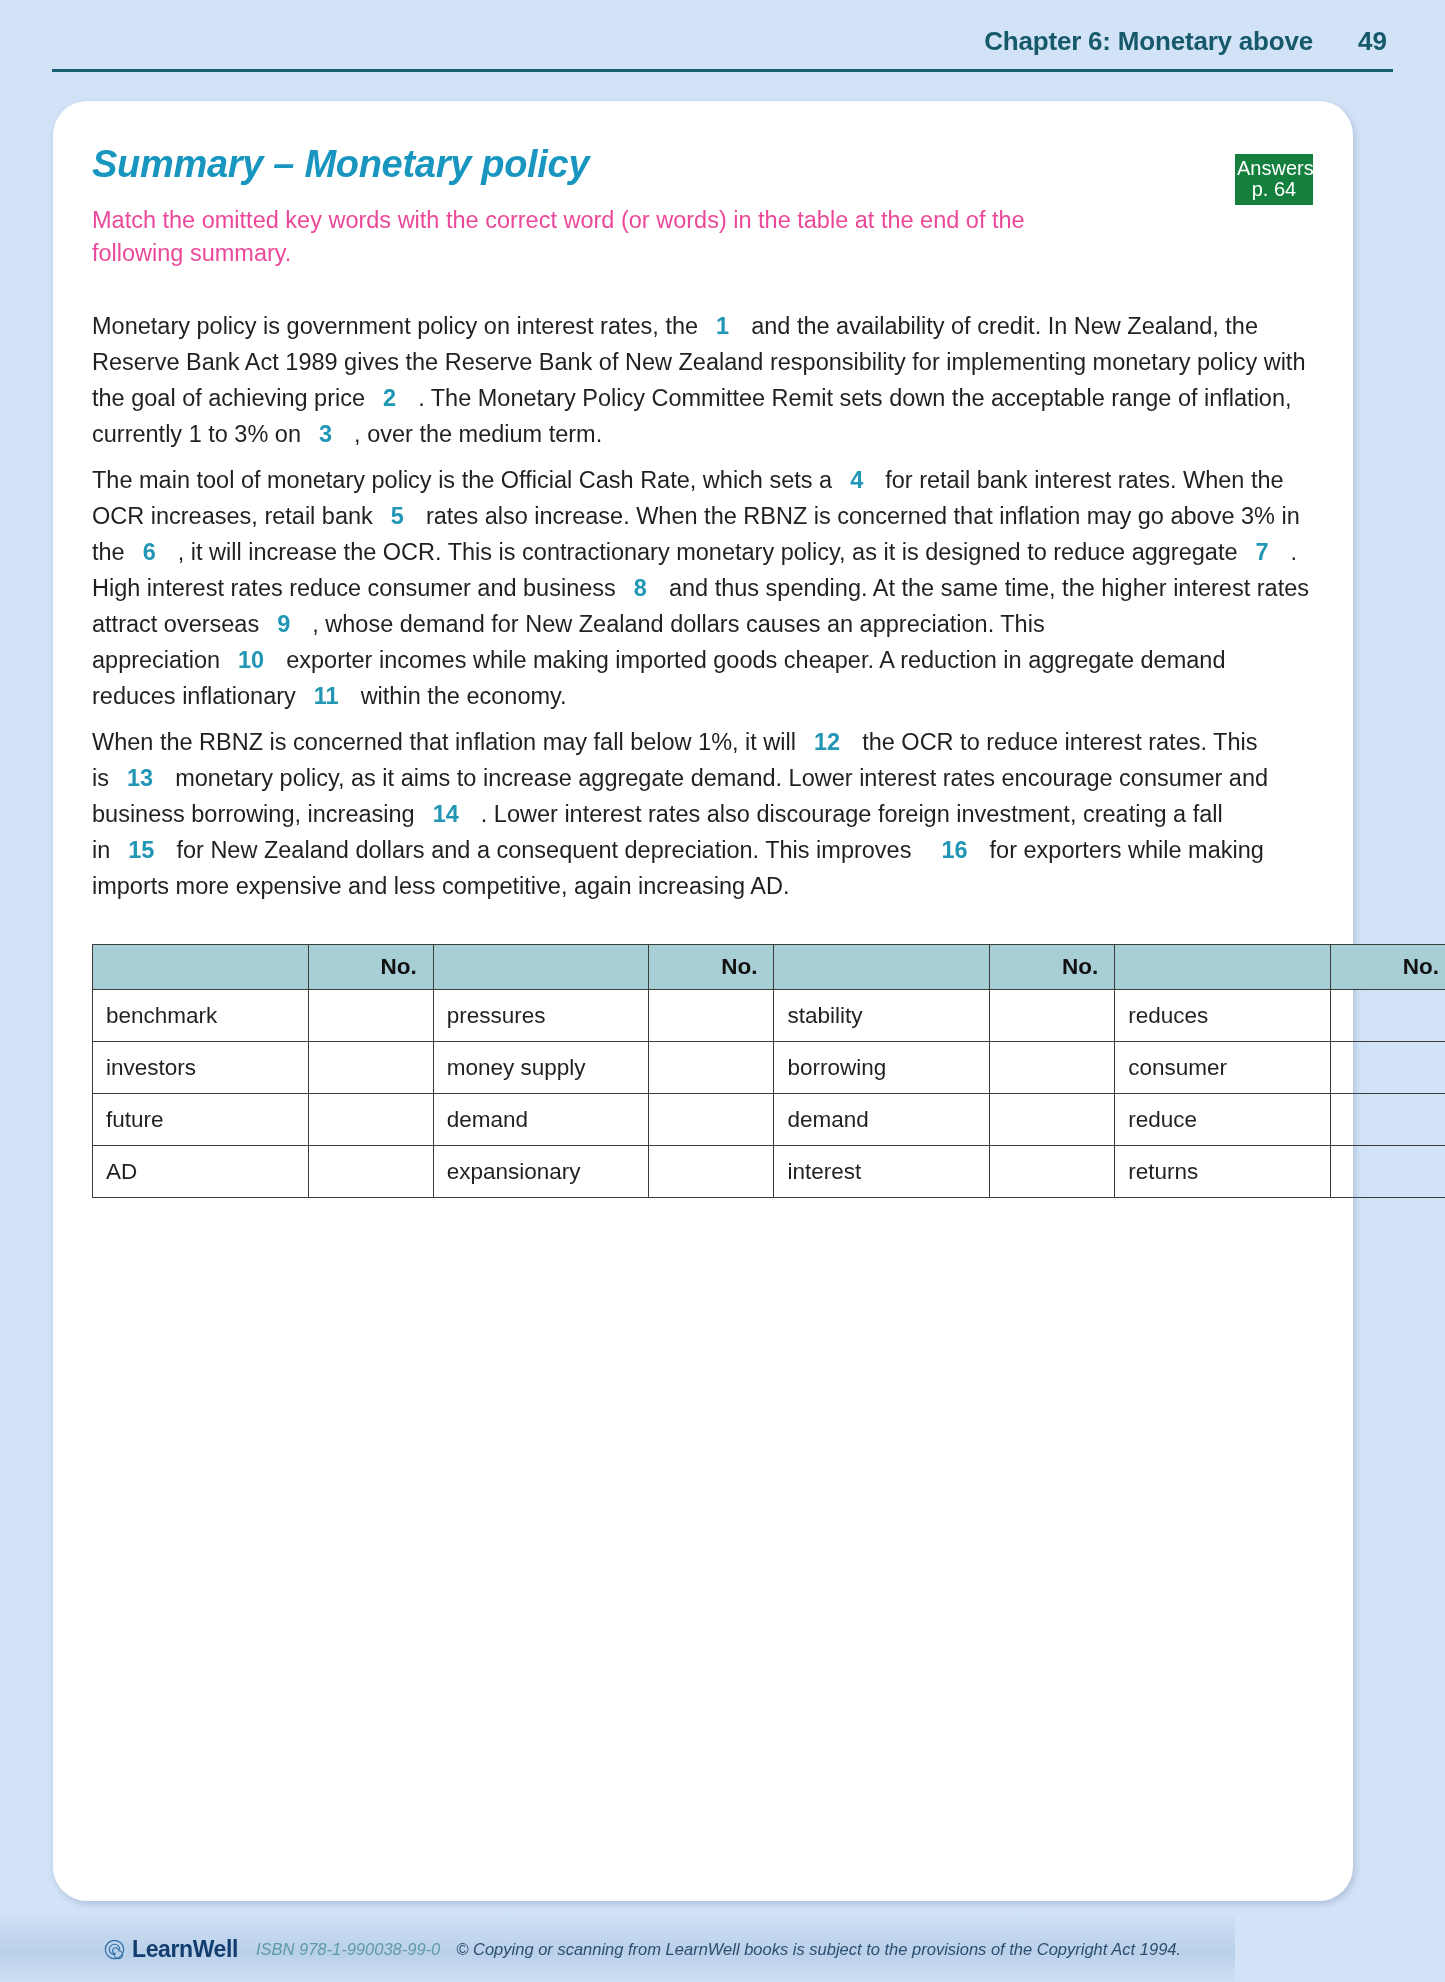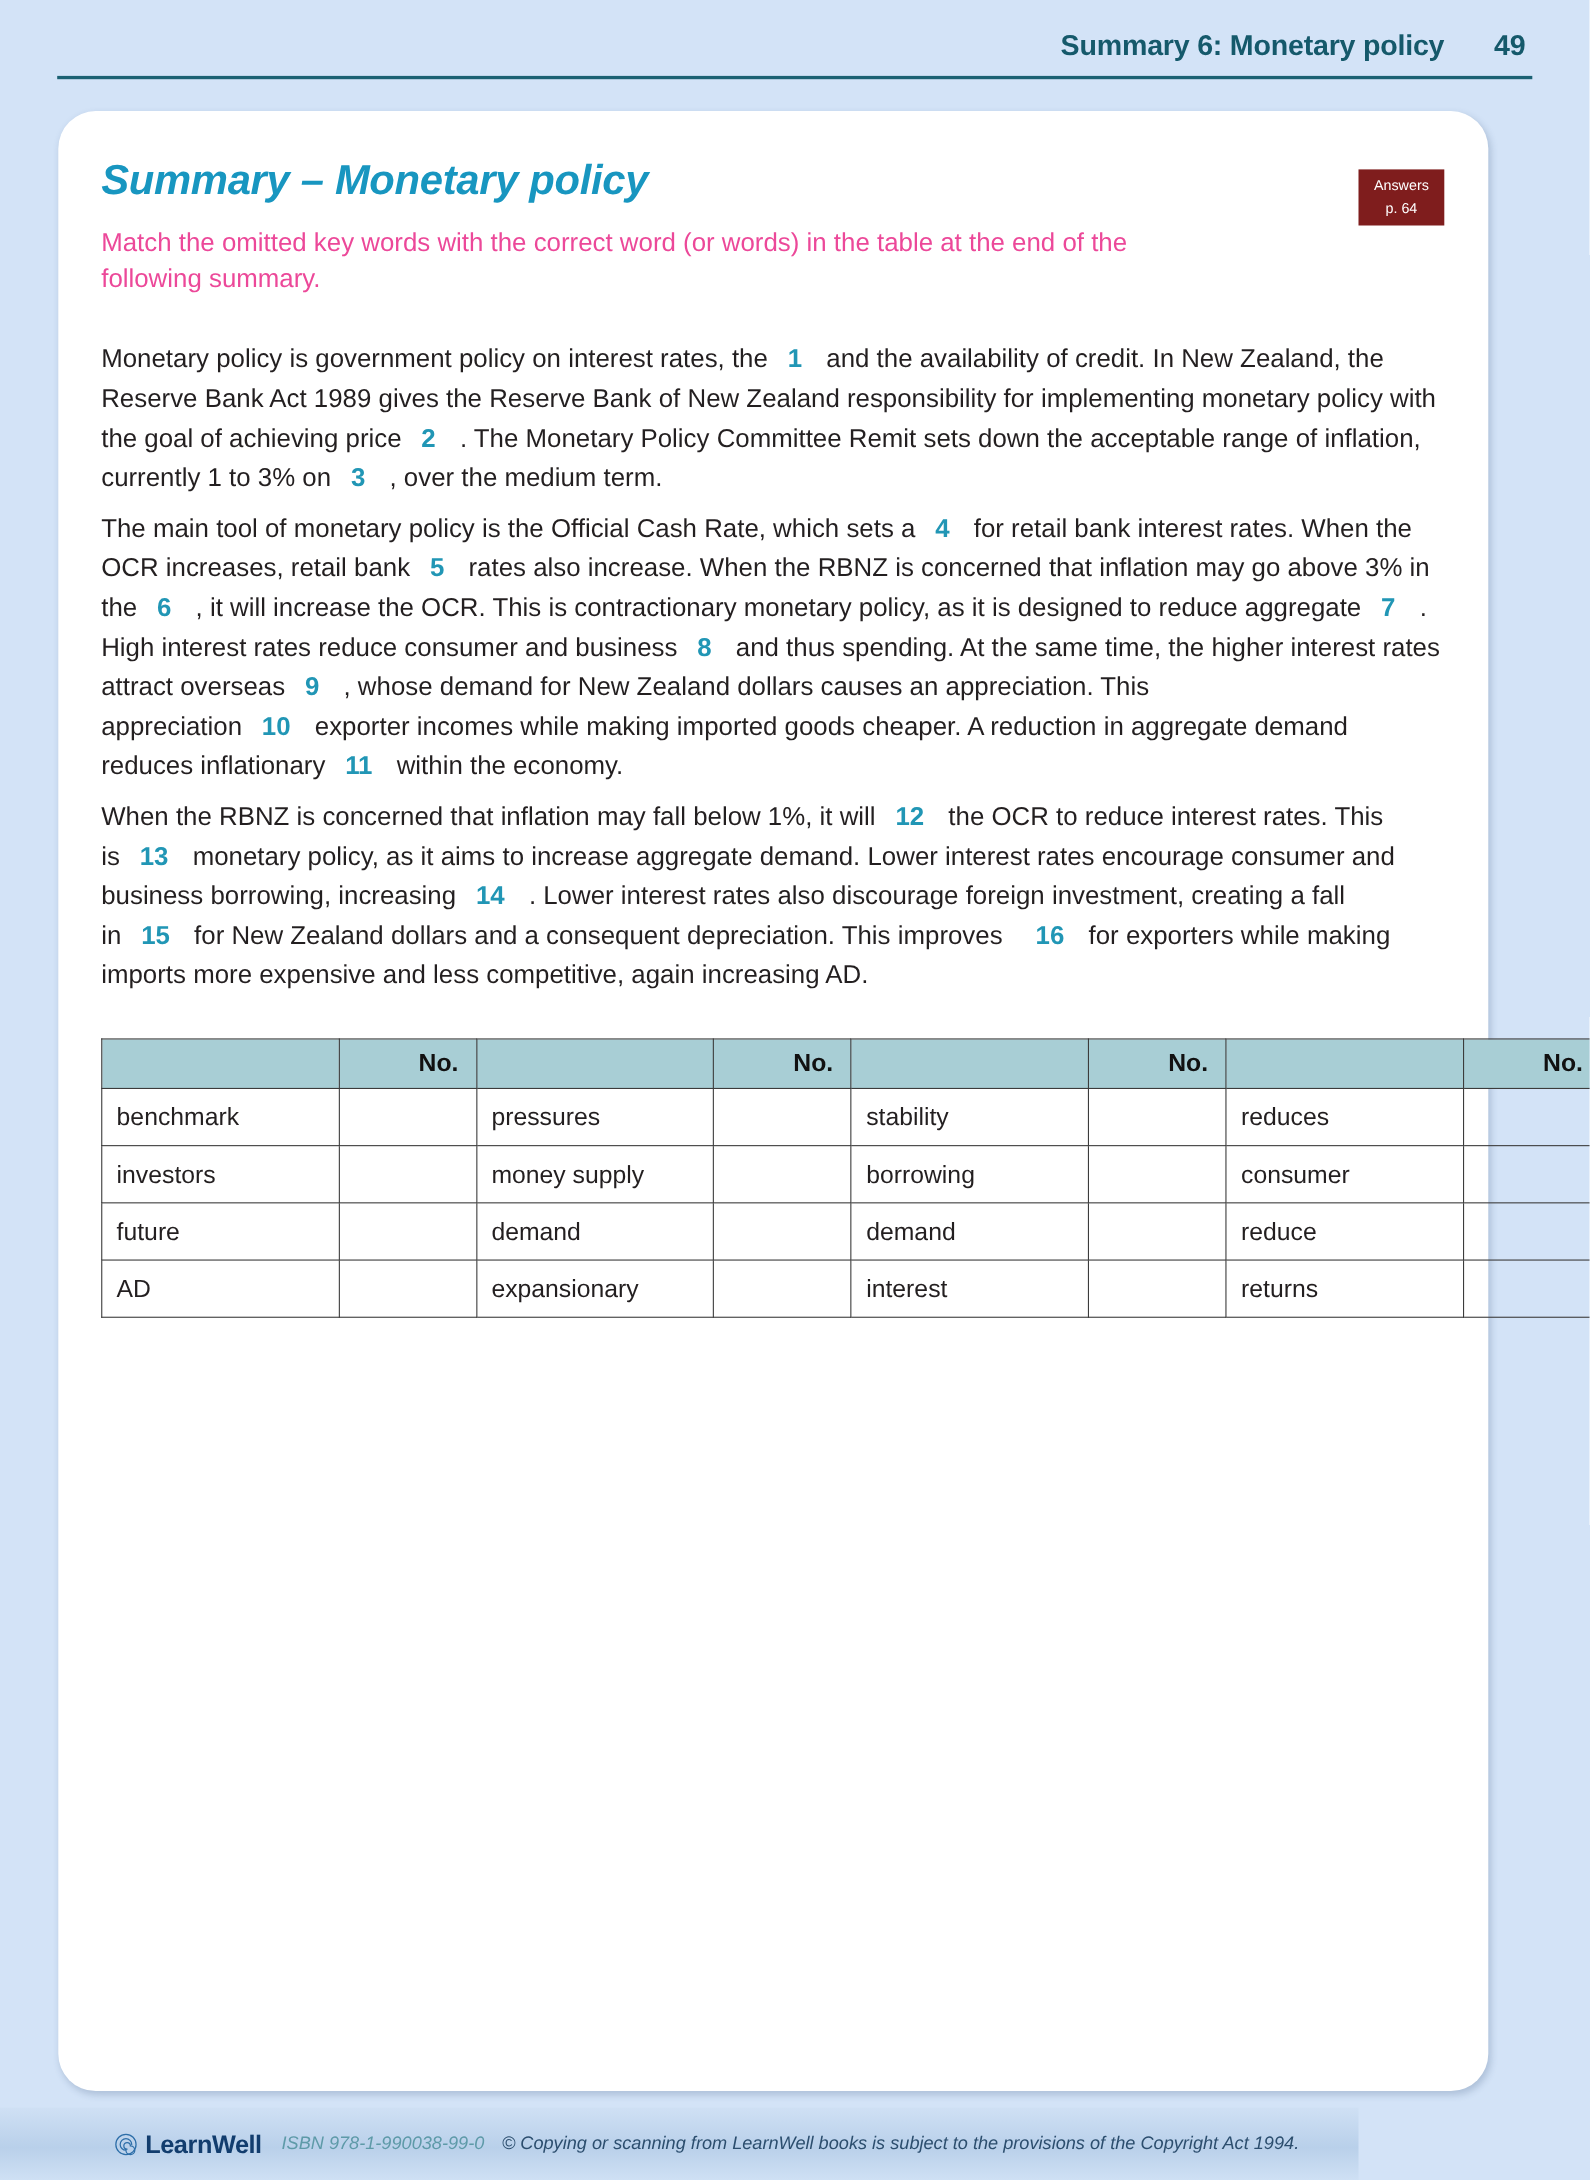--- a/index.html
+++ b/index.html
@@ -83,24 +83,24 @@
     position: absolute;
     top: 2px;
     left: 0;
     white-space: nowrap;
   }
   .answers-badge {
     position: absolute;
     right: 1px;
     top: 13px;
     width: 78px;
-    background: #7f1d1d;
+    background: #15803d;
     color: #ffffff;
     text-align: center;
-    font-size: 13px;
+    font-size: 20px;
     line-height: 21px;
     padding: 4px 2px 5px 2px;
     box-sizing: border-box;
   }
   .answers-badge .line2 { display: block; }
 
   
   .instructions {
     font-size: 23.5px;
     line-height: 33px;
@@ -195,21 +195,21 @@
     font-size: 16.5px;
     font-style: italic;
     color: #2c4e6e;
   }
 </style>
 </head>
 <body>
 
 <div class="running-head">
   <div class="running-head-inner">
-    <span class="rh-title">Summary 6: Monetary policy</span>
+    <span class="rh-title">Chapter 6: Monetary above</span>
     <span class="rh-page">49</span>
   </div>
 </div>
 
 <div class="page-card">
   <div class="content">
 
     <div class="title-row">
       <div class="doc-title">Summary – Monetary policy</div>
       <div class="answers-badge">

